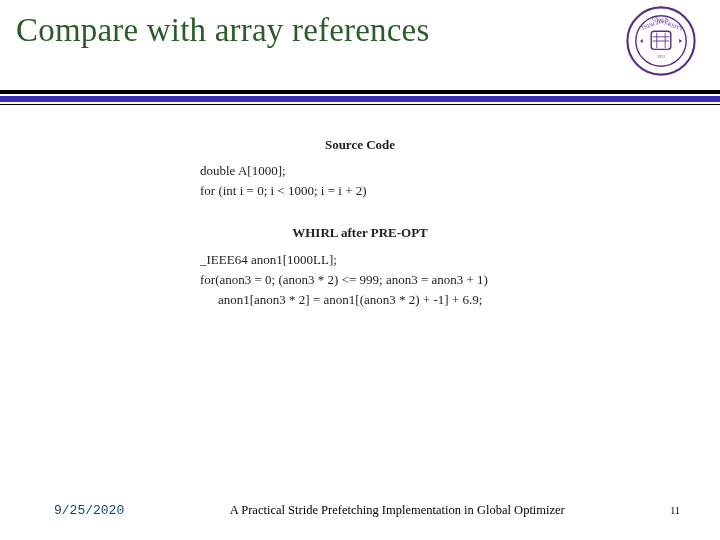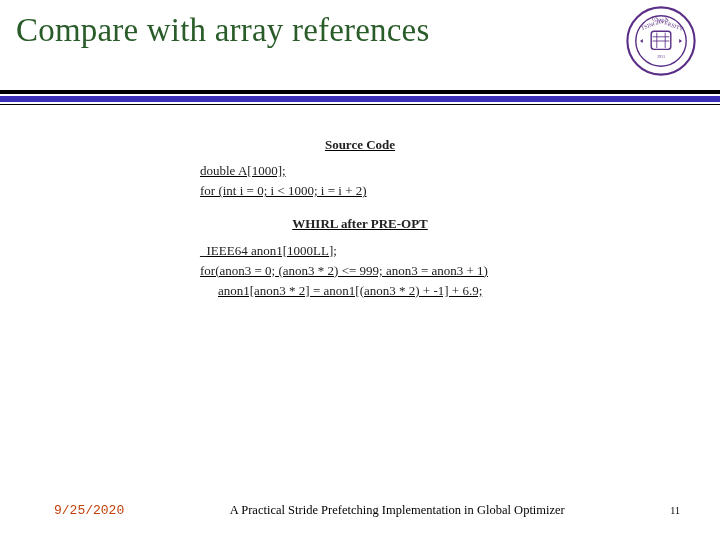--- a/index.html
+++ b/index.html
@@ -36,56 +36,55 @@
   .rule .bar-black { height: 4px; background: #000; }
   .rule .bar-gap   { height: 2px; background: #fff; }
   .rule .bar-blue  { height: 6px; background: #3a2fb5; }
   .rule .bar-gap2  { height: 2px; background: #fff; }
   .rule .bar-thin  { height: 1px; background: #000; }
 
   .content {
     padding: 30px 60px 0 60px;
     display: flex;
     justify-content: center;
-    text-decoration: underline;
   }
   .code-block {
     font-family: "Times New Roman", Times, serif;
     font-size: 13px;
     line-height: 1.55;
     color: #222;
     text-align: left;
     width: 320px;
   }
   .code-heading {
     text-align: center;
     font-weight: bold;
     font-size: 13px;
     margin-bottom: 6px;
   }
   .code-heading.second {
-    margin-top: 13px;
+    margin-top: 22px;
   }
   .ind1 { padding-left: 18px; }
 
   .footer {
     position: absolute;
     bottom: 22px;
     left: 0;
     width: 100%;
     display: flex;
     align-items: center;
     justify-content: space-between;
     padding: 0 40px 0 54px;
     font-size: 13px;
   }
   .footer-date {
     font-family: "Courier New", Courier, monospace;
     font-size: 13px;
-    color: #c2410c;
+    color: #0c4a6e;
   }
   .footer-title {
     font-family: Liberation Serif, serif;
     font-size: 12.5px;
     color: #000;
     flex: 1;
     text-align: center;
   }
   .footer-page {
     font-family: "Times New Roman", Times, serif;

